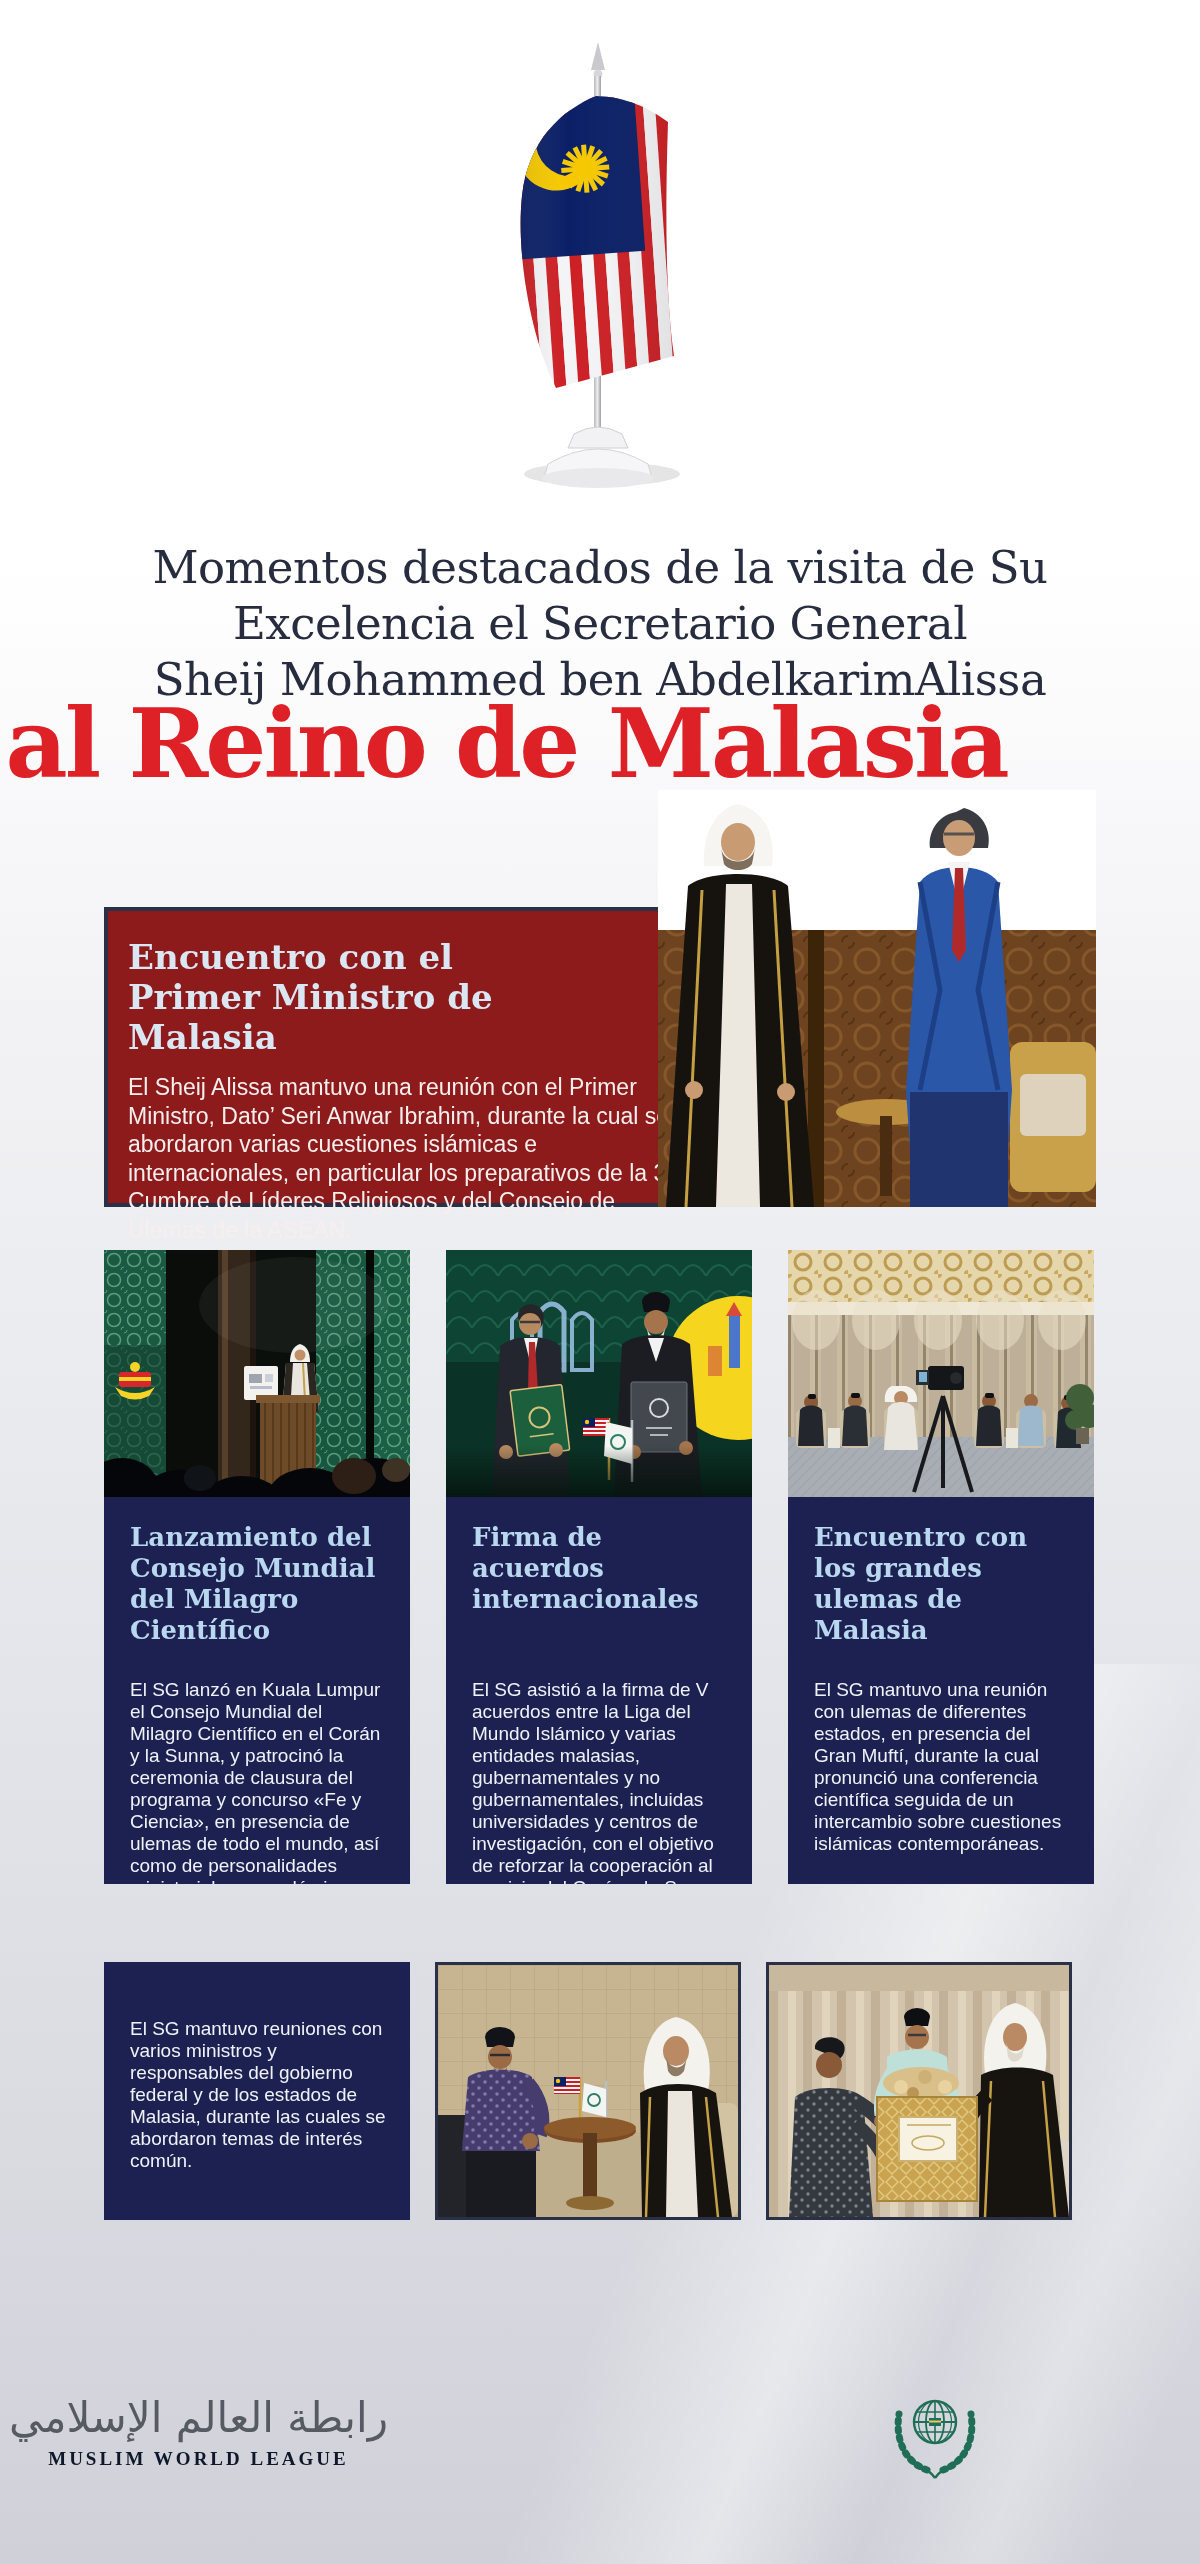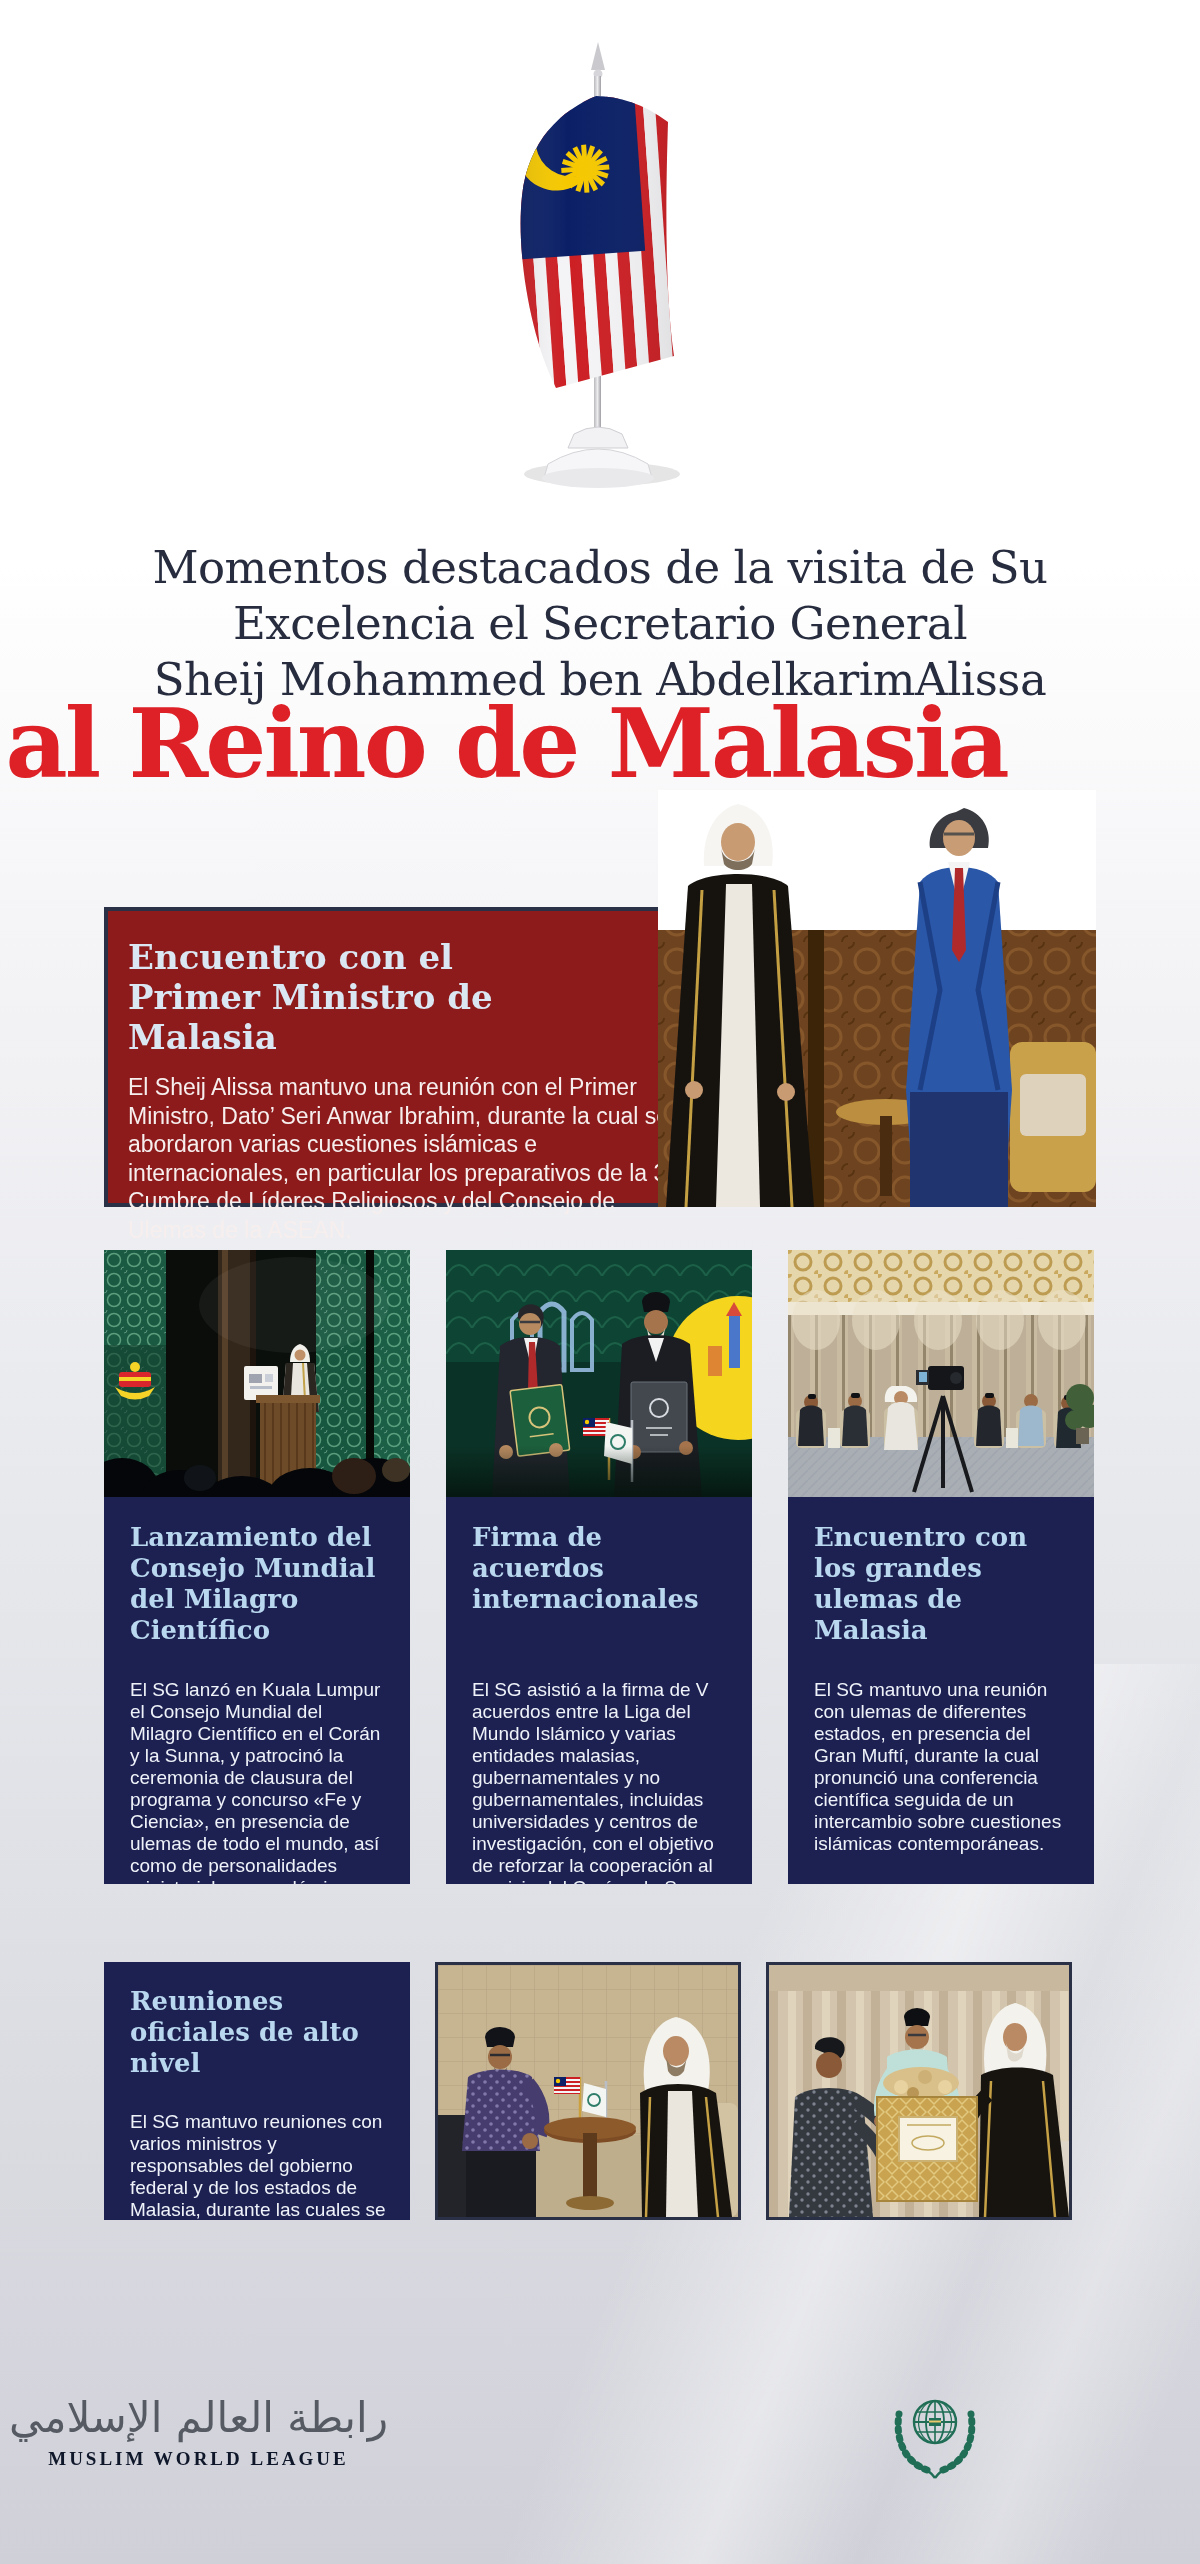--- a/index.html
+++ b/index.html
@@ -389,21 +389,20 @@
     </div>
     <div class="card-box">
       <div class="card-title">Encuentro con los grandes ulemas de Malasia</div>
       <div class="card-body">El SG mantuvo una reunión con ulemas de diferentes estados, en presencia del Gran Muftí, durante la cual pronunció una conferencia científica seguida de un intercambio sobre cuestiones islámicas contemporáneas.</div>
     </div>
   </div>
 </div>
 
 <div class="bottomrow">
   <div class="bottom-box">
-    <div class="card-title">Reuniones oficiales de alto nivel</div>
     <div class="card-body">El SG mantuvo reuniones con varios ministros y responsables del gobierno federal y de los estados de Malasia, durante las cuales se abordaron temas de interés común.</div>
   </div>
 
   <div class="bottom-photo">
     <svg width="300" height="252" viewBox="0 0 300 252">
       <defs>
         <pattern id="gridD" width="24" height="24" patternUnits="userSpaceOnUse">
           <rect width="24" height="24" fill="#c7b592"></rect>
           <path d="M0,0 L24,0 M0,0 L0,24" stroke="#b3a17e" stroke-width="1.5" opacity="0.7"></path>
         </pattern>

